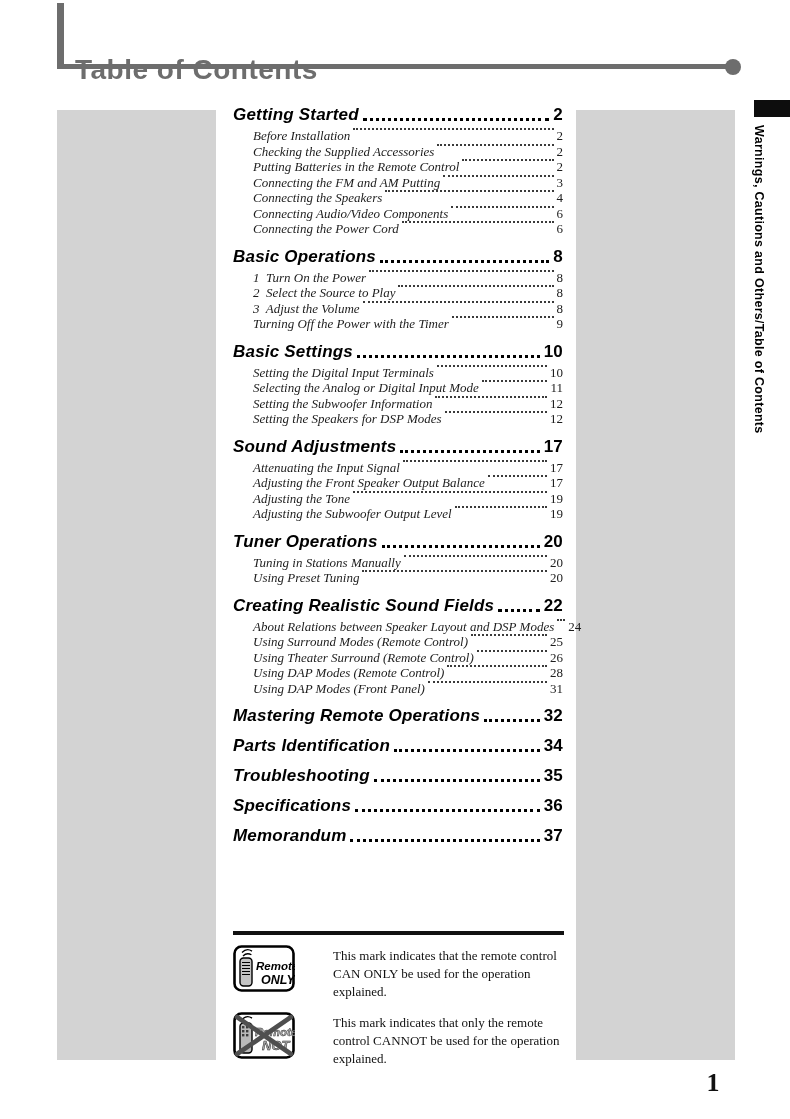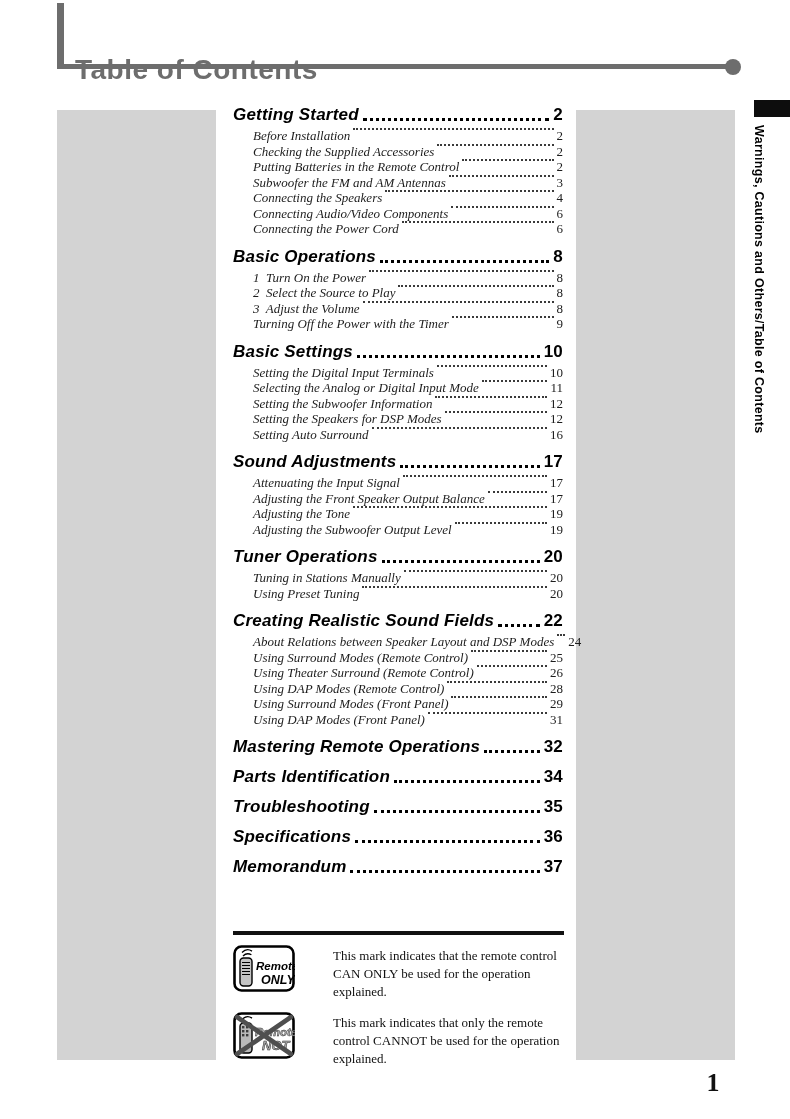--- a/index.html
+++ b/index.html
@@ -84,21 +84,21 @@
         <span class="t">Checking the Supplied Accessories</span>
         <span class="leader l-fine"></span>
         <span class="p">2</span>
       </div>
       <div class="toc-item">
         <span class="t">Putting Batteries in the Remote Control</span>
         <span class="leader l-fine"></span>
         <span class="p">2</span>
       </div>
       <div class="toc-item">
-        <span class="t">Subwoofer the FM and AM Antennas</span>
+        <span class="t">Connecting the FM and AM Putting</span>
         <span class="leader l-fine"></span>
         <span class="p">3</span>
       </div>
       <div class="toc-item">
         <span class="t">Connecting the Speakers</span>
         <span class="leader l-fine"></span>
         <span class="p">4</span>
       </div>
       <div class="toc-item">
         <span class="t">Connecting Audio/Video Components</span>
@@ -153,25 +153,20 @@
       <div class="toc-item">
         <span class="t">Setting the Subwoofer Information</span>
         <span class="leader l-fine"></span>
         <span class="p">12</span>
       </div>
       <div class="toc-item">
         <span class="t">Setting the Speakers for DSP Modes</span>
         <span class="leader l-fine"></span>
         <span class="p">12</span>
       </div>
-      <div class="toc-item">
-        <span class="t">Setting Auto Surround</span>
-        <span class="leader l-fine"></span>
-        <span class="p">16</span>
-      </div>
       <div class="toc-heading">
         <span class="t">Sound Adjustments</span>
         <span class="leader l-bold"></span>
         <span class="p">17</span>
       </div>
       <div class="toc-item">
         <span class="t">Attenuating the Input Signal</span>
         <span class="leader l-fine"></span>
         <span class="p">17</span>
       </div>
@@ -222,25 +217,20 @@
       </div>
       <div class="toc-item">
         <span class="t">Using Theater Surround (Remote Control)</span>
         <span class="leader l-fine"></span>
         <span class="p">26</span>
       </div>
       <div class="toc-item">
         <span class="t">Using DAP Modes (Remote Control)</span>
         <span class="leader l-fine"></span>
         <span class="p">28</span>
-      </div>
-      <div class="toc-item">
-        <span class="t">Using Surround Modes (Front Panel)</span>
-        <span class="leader l-fine"></span>
-        <span class="p">29</span>
       </div>
       <div class="toc-item">
         <span class="t">Using DAP Modes (Front Panel)</span>
         <span class="leader l-fine"></span>
         <span class="p">31</span>
       </div>
       <div class="toc-heading">
         <span class="t">Mastering Remote Operations</span>
         <span class="leader l-bold"></span>
         <span class="p">32</span>

